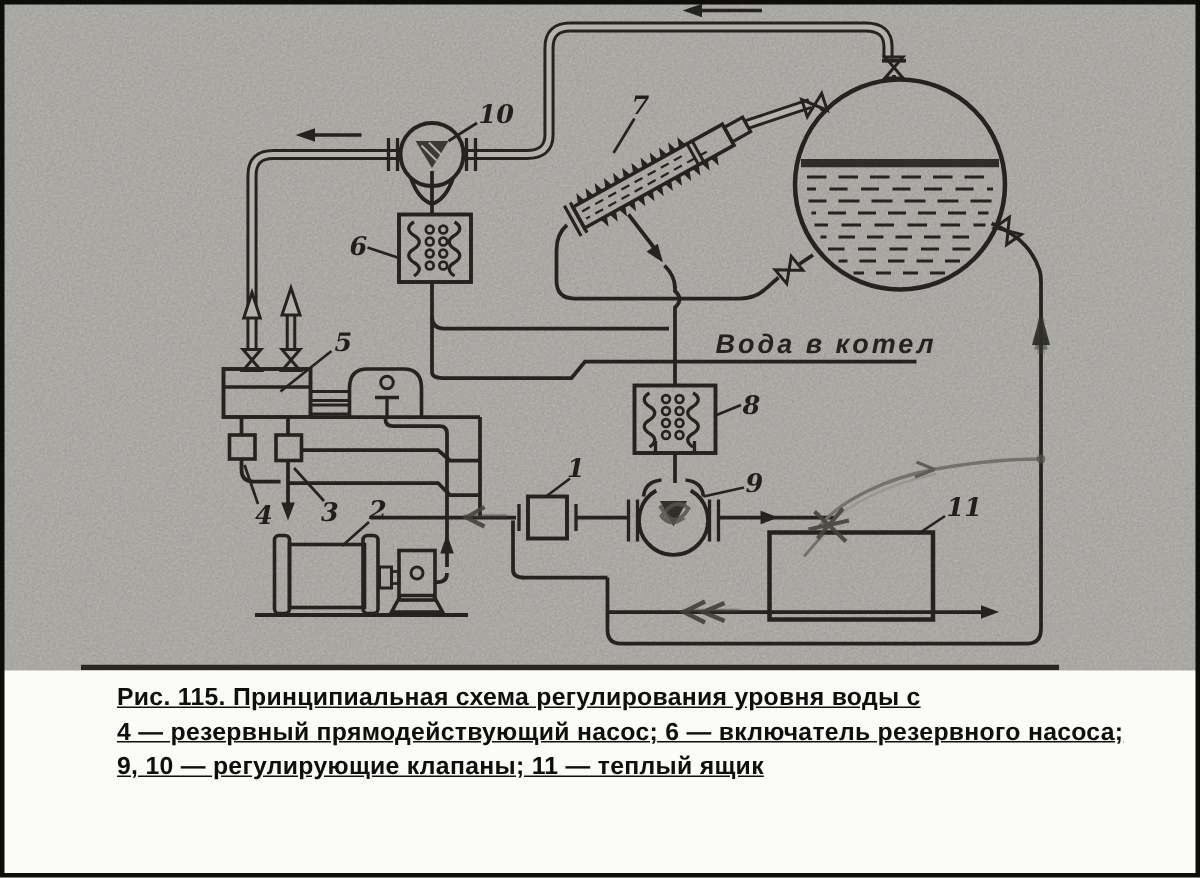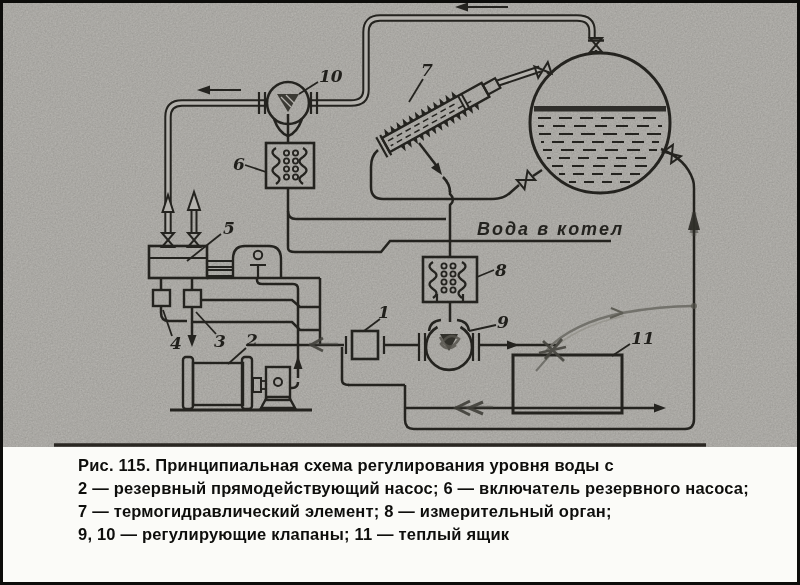--- a/index.html
+++ b/index.html
@@ -4,21 +4,21 @@
 <style>
   html,body{margin:0;padding:0;background:#666;}
   .screen{
     position:relative;width:800px;height:585px;overflow:hidden;
     background:#b5b3ae;font-family:"Liberation Sans",sans-serif;
   }
   .frame{position:absolute;inset:0;border:3px solid #0d0d0b;pointer-events:none;z-index:50;}
   .diagram-wrap{position:absolute;left:0;top:0;width:800px;height:503px;}
   .caption{
     position:absolute;left:0;top:447px;width:800px;height:138px;
-    background:#fbfbf8;color:#0e0e0c;
+    background:#fbfbf8;color:#0e0e0c;text-decoration:underline;
   }
   .cap-line{
     position:relative;margin:0 0 0 78px;
     font:700 16.5px/23px "Liberation Sans",sans-serif;
     white-space:pre;letter-spacing:0.2px;
   }
   .cap-block{padding-top:7px;}
   svg .ink{stroke:#24231f;fill:none;}
   svg text{user-select:none;}
   .lbl{font:italic 700 17px "DejaVu Serif",serif;fill:#201f1b;}
@@ -315,20 +315,19 @@
       <path d="M694,236 V212" stroke="#4a4943" stroke-width="5" opacity="0.3"></path>
     </g>
 
     <path d="M54,445 H706" stroke="#201d18" stroke-width="3.6" opacity="0.92"></path>
   </svg>
   </div>
 
   <div class="caption">
     <div class="cap-block">
       <div class="cap-line">Рис. 115. Принципиальная схема регулирования уровня воды с</div>
-      <div class="cap-line">2 — резервный прямодействующий насос; 6 — включатель резервного насоса;</div>
-      <div class="cap-line">7 — термогидравлический элемент; 8 — измерительный орган;</div>
+      <div class="cap-line">4 — резервный прямодействующий насос; 6 — включатель резервного насоса;</div>
       <div class="cap-line">9, 10 — регулирующие клапаны; 11 — теплый ящик</div>
     </div>
   </div>
 
   <div class="frame"></div>
 </div>
 
 </body></html>

